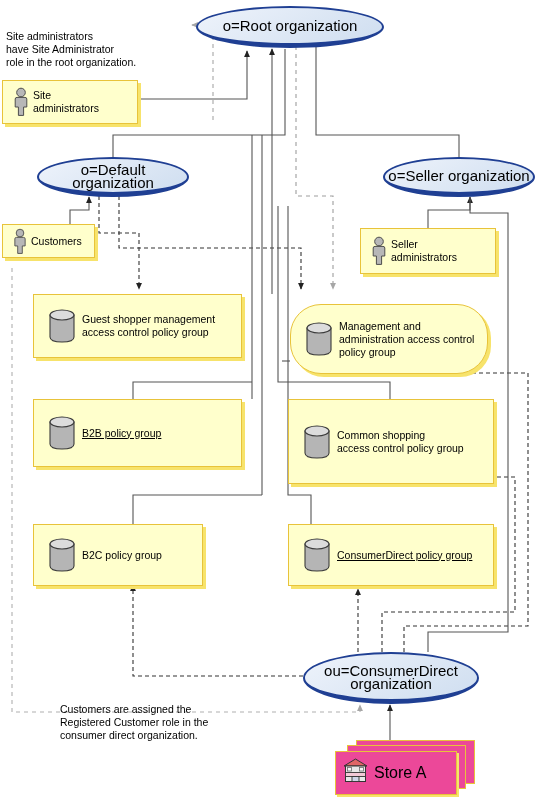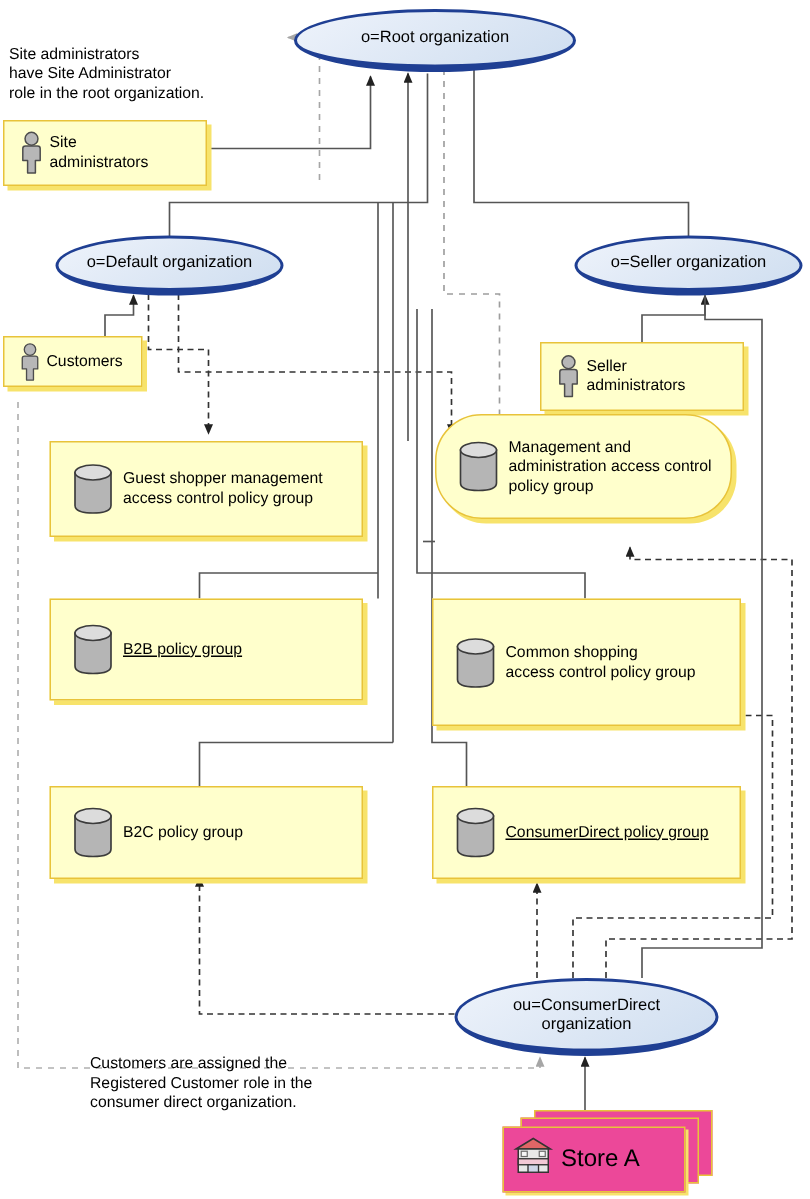--- a/index.html
+++ b/index.html
@@ -59,21 +59,21 @@
     background: linear-gradient(150deg, #eef3fb 0%, #dbe6f4 60%, #cfdef0 100%);
     border: 2px solid #1f3f93;
     border-bottom-width: 5px;
     display: flex;
     align-items: center;
     justify-content: center;
     text-align: center;
     z-index: 4;
   }
   .ellipse .label {
-    font-size: 11px;
+    font-size: 15px;
     line-height: 13px;
     color: #000000;
     white-space: pre-line;
   }
 
   
   .note {
     position: absolute;
     font-size: 10.5px;
     line-height: 13.2px;
@@ -228,21 +228,21 @@
     <span class="icon" style="width:40px;">
       <svg width="28" height="36" viewBox="0 0 28 36" xmlns="http://www.w3.org/2000/svg">
         <path d="M2,7 L2,29 Q2,34 14,34 Q26,34 26,29 L26,7 Z" fill="#b5b5b5" stroke="#3b3b3b" stroke-width="1.1"></path>
         <ellipse cx="14" cy="7" rx="12" ry="5" fill="#dcdcdc" stroke="#3b3b3b" stroke-width="1.1"></ellipse>
       </svg>
     </span>
     <span class="label">Guest shopper management
 access control policy group</span>
   </div>
 
-  <div class="box" style="left:290px; top:276px; width:198px; height:70px; padding:0 8px;border-radius:31px;">
+  <div class="box" style="left:290px; top:304px; width:198px; height:70px; padding:0 8px;border-radius:31px;">
     <span class="icon" style="width:40px;">
       <svg width="28" height="36" viewBox="0 0 28 36" xmlns="http://www.w3.org/2000/svg">
         <path d="M2,7 L2,29 Q2,34 14,34 Q26,34 26,29 L26,7 Z" fill="#b5b5b5" stroke="#3b3b3b" stroke-width="1.1"></path>
         <ellipse cx="14" cy="7" rx="12" ry="5" fill="#dcdcdc" stroke="#3b3b3b" stroke-width="1.1"></ellipse>
       </svg>
     </span>
     <span class="label">Management and
 administration access control
 policy group</span>
   </div>
@@ -261,21 +261,21 @@
     <span class="icon" style="width:40px;">
       <svg width="28" height="36" viewBox="0 0 28 36" xmlns="http://www.w3.org/2000/svg">
         <path d="M2,7 L2,29 Q2,34 14,34 Q26,34 26,29 L26,7 Z" fill="#b5b5b5" stroke="#3b3b3b" stroke-width="1.1"></path>
         <ellipse cx="14" cy="7" rx="12" ry="5" fill="#dcdcdc" stroke="#3b3b3b" stroke-width="1.1"></ellipse>
       </svg>
     </span>
     <span class="label">Common shopping
 access control policy group</span>
   </div>
 
-  <div class="box" style="left:33px; top:524px; width:209px; height:62px; padding:0 8px;">
+  <div class="box" style="left:33px; top:524px; width:170px; height:62px; padding:0 8px;">
     <span class="icon" style="width:40px;">
       <svg width="28" height="36" viewBox="0 0 28 36" xmlns="http://www.w3.org/2000/svg">
         <path d="M2,7 L2,29 Q2,34 14,34 Q26,34 26,29 L26,7 Z" fill="#b5b5b5" stroke="#3b3b3b" stroke-width="1.1"></path>
         <ellipse cx="14" cy="7" rx="12" ry="5" fill="#dcdcdc" stroke="#3b3b3b" stroke-width="1.1"></ellipse>
       </svg>
     </span>
     <span class="label">B2C policy group</span>
   </div>
 
   <div class="box" style="left:288px; top:524px; width:206px; height:62px; padding:0 8px;text-decoration:underline;">

